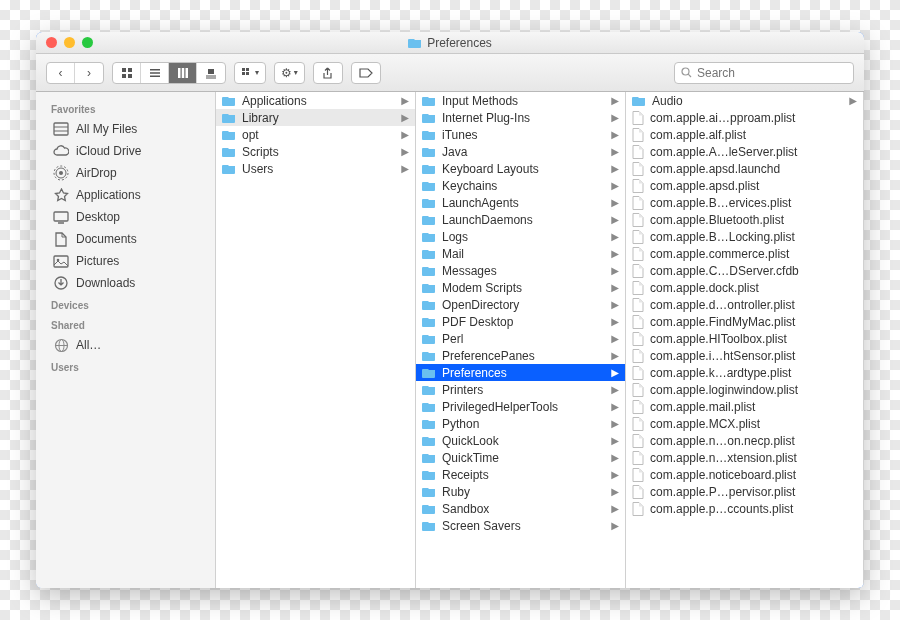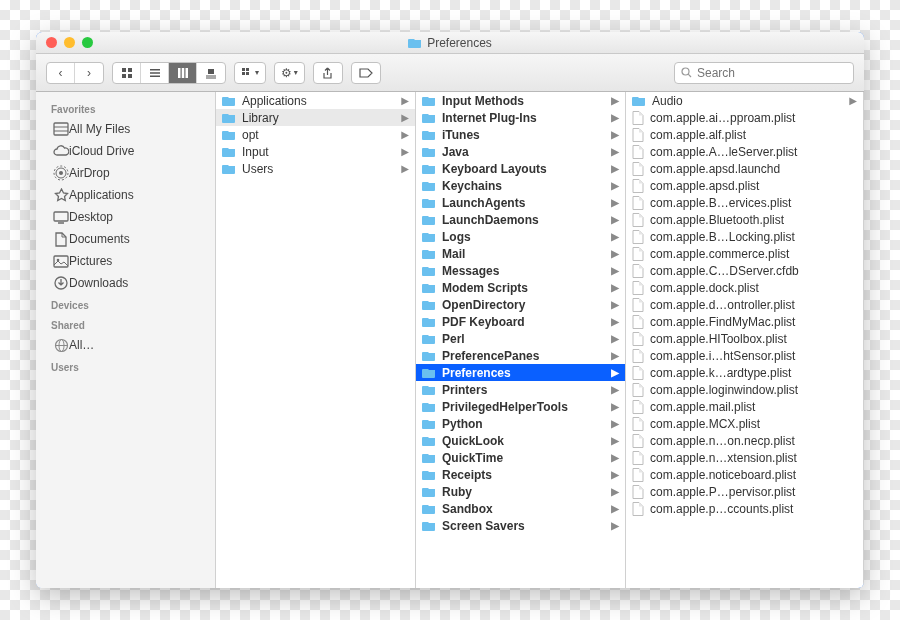--- a/index.html
+++ b/index.html
@@ -36,25 +36,25 @@
   .seg > div { width:28px; display:flex; align-items:center; justify-content:center; border-right:1px solid #d6d6d6; color:#555;}
   .seg > div:last-child{border-right:none;}
   .seg > div.active { background:#6f6f6f; color:#fff;}
   .btn { background:#fff; border:1px solid #c2c2c2; border-radius:4px; height:22px; min-width:30px; display:flex; align-items:center; justify-content:center; color:#555; padding:0 6px;}
   .spacer { flex:1; }
   .search { background:#fff; border:1px solid #c2c2c2; border-radius:4px; height:22px; width:180px; display:flex; align-items:center; padding:0 6px; gap:5px; color:#999;}
   .search input { border:none; outline:none; font-size:12px; flex:1; background:transparent;}
   .body { flex:1; display:flex; overflow:hidden; background:#fff;}
   .sidebar { width:180px; background:#f4f4f4; border-right:1px solid #d0d0d0; padding:6px 3px; overflow:auto;}
   .side-h { font-size:10px; color:#8a8a8a; font-weight:600; padding:6px 12px 3px; text-transform:none;}
-  .side-item { display:flex; align-items:center; padding:3px 12px 3px 14px; color:#3d3d3d; font-size:12px;}
+  .side-item { display:flex; align-items:center; gap:7px; padding:3px 12px 3px 14px; color:#3d3d3d; font-size:12px;}
   .side-item .ic { width:16px; height:16px; display:flex; align-items:center; justify-content:center; color:#6b6b6b;}
   .columns { flex:1; display:flex; overflow:hidden;}
   .col { border-right:1px solid #d0d0d0; overflow-y:auto; overflow-x:hidden; font-size:12px;}
-  .col:nth-child(1){width:200px;} .col:nth-child(2){width:210px;font-weight:bold;} .col:nth-child(3){flex:1;}
+  .col:nth-child(1){width:200px;} .col:nth-child(2){width:210px;} .col:nth-child(3){flex:1;}
   .row { display:flex; align-items:center; gap:6px; padding:1.5px 6px; color:#333; white-space:nowrap;}
   .row .chev { margin-left:auto; color:#8a8a8a; font-size:10px;}
   .row.selected { background:#0a60ff; color:#fff;}
   .row.selected .chev{color:#fff;}
   .row.dim { background:#e9e9e9;justify-content:center;}
   .folder-ic { width:14px; height:11px; display:inline-block;}
   .file-ic { width:12px; height:14px; display:inline-block;}
   svg { display:block; }
   ::-webkit-scrollbar{width:12px;} ::-webkit-scrollbar-thumb{background:#c4c4c4;border-radius:6px;border:3px solid transparent;background-clip:padding-box;}
 </style>
@@ -267,21 +267,21 @@
             </span>
             <span>opt</span>
             <span class="chev">▶</span>
           </div>
           <div class="row">
             <span class="folder-ic">
               <svg viewBox="0 0 14 11">
                 <path fill="#6ac0ef" d="M1 2h5l1 1h6v7a1 1 0 0 1-1 1H1a1 1 0 0 1-1-1V3a1 1 0 0 1 1-1z"></path>
               </svg>
             </span>
-            <span>Input</span>
+            <span>Scripts</span>
             <span class="chev">▶</span>
           </div>
           <div class="row">
             <span class="folder-ic">
               <svg viewBox="0 0 14 11">
                 <path fill="#6ac0ef" d="M1 2h5l1 1h6v7a1 1 0 0 1-1 1H1a1 1 0 0 1-1-1V3a1 1 0 0 1 1-1z"></path>
               </svg>
             </span>
             <span>Users</span>
             <span class="chev">▶</span>
@@ -404,21 +404,21 @@
             </span>
             <span>OpenDirectory</span>
             <span class="chev">▶</span>
           </div>
           <div class="row">
             <span class="folder-ic">
               <svg viewBox="0 0 14 11">
                 <path fill="#6ac0ef" d="M1 2h5l1 1h6v7a1 1 0 0 1-1 1H1a1 1 0 0 1-1-1V3a1 1 0 0 1 1-1z"></path>
               </svg>
             </span>
-            <span>PDF Keyboard</span>
+            <span>PDF Desktop</span>
             <span class="chev">▶</span>
           </div>
           <div class="row">
             <span class="folder-ic">
               <svg viewBox="0 0 14 11">
                 <path fill="#6ac0ef" d="M1 2h5l1 1h6v7a1 1 0 0 1-1 1H1a1 1 0 0 1-1-1V3a1 1 0 0 1 1-1z"></path>
               </svg>
             </span>
             <span>Perl</span>
             <span class="chev">▶</span>

